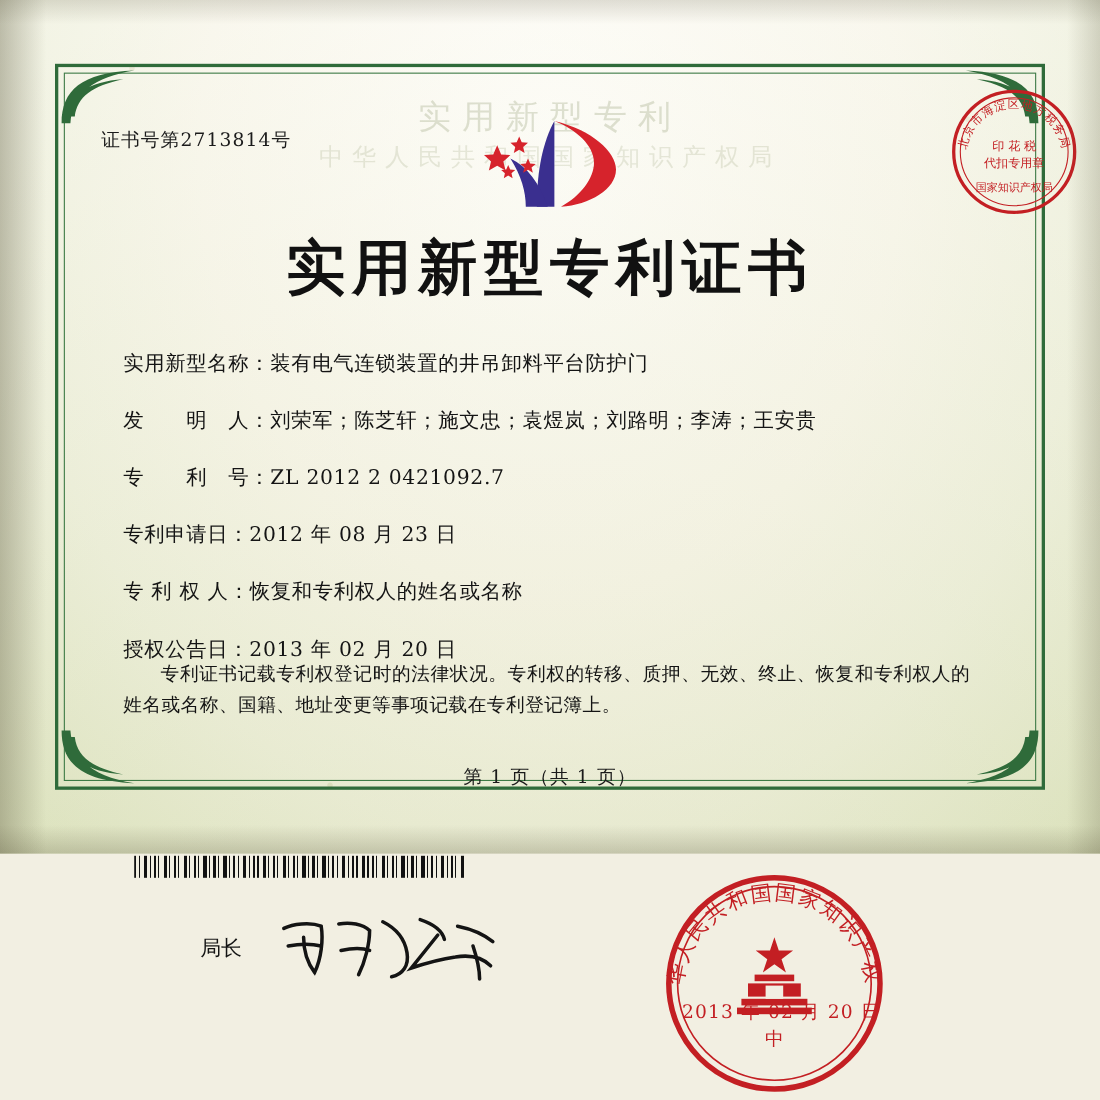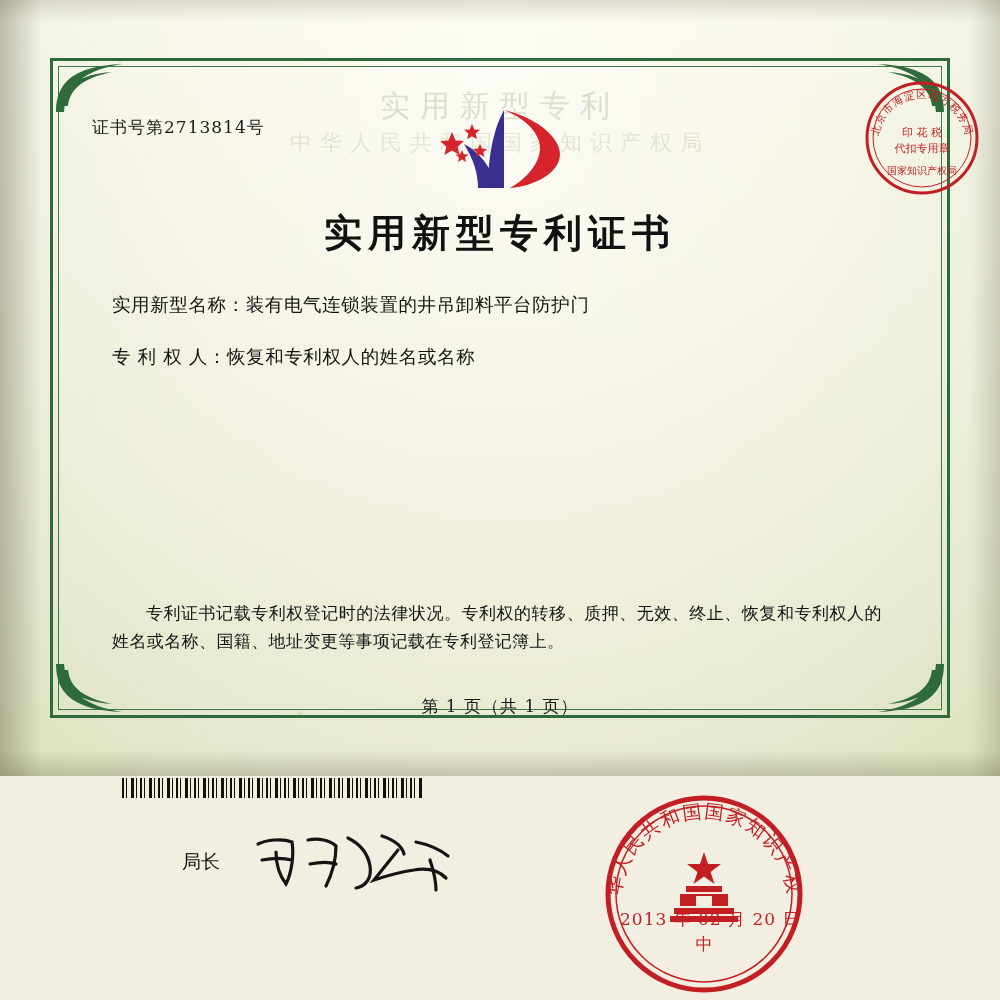--- a/index.html
+++ b/index.html
@@ -54,26 +54,26 @@
     position:absolute;left:92px;top:116px;
     font-size:17px;color:#1b1b1b;letter-spacing:1px;
   }
 
   
   .logo{position:absolute;left:418px;top:104px;width:170px;height:90px;}
   .logo svg{display:block;}
 
   .title{
     position:absolute;left:0;right:0;top:208px;text-align:center;
-    font-size:38px;font-weight:bold;letter-spacing:6px;color:#111;
+    font-size:54px;font-weight:bold;letter-spacing:6px;color:#111;
     font-family:"DejaVu Serif","Liberation Serif",serif;
   }
 
   .fields{
-    position:absolute;left:112px;top:292px;width:780px;
+    position:absolute;left:112px;top:317px;width:780px;
   }
   .field{
     font-size:18.5px;color:#141414;margin-bottom:27px;letter-spacing:.6px;
     white-space:nowrap;
   }
   .flabel{display:inline-block;}
   .fval{display:inline-block;}
 
   .body-text{
     position:absolute;left:112px;top:600px;width:770px;
@@ -173,21 +173,33 @@
     </svg>
   </div>
 
   <div class="title">实用新型专利证书</div>
 
   <div class="fields">
     <div class="field">
       <span class="flabel">实用新型名称：</span><span class="fval">装有电气连锁装置的井吊卸料平台防护门</span>
     </div>
     <div class="field">
+      <span class="flabel">发　　明　人：</span><span class="fval">刘荣军；陈芝轩；施文忠；袁煜岚；刘路明；李涛；王安贵</span>
+    </div>
+    <div class="field">
+      <span class="flabel">专　　利　号：</span><span class="fval">ZL 2012 2 0421092.7</span>
+    </div>
+    <div class="field">
+      <span class="flabel">专利申请日：</span><span class="fval">2012 年 08 月 23 日</span>
+    </div>
+    <div class="field">
       <span class="flabel">专 利 权 人：</span><span class="fval">恢复和专利权人的姓名或名称</span>
+    </div>
+    <div class="field">
+      <span class="flabel">授权公告日：</span><span class="fval">2013 年 02 月 20 日</span>
     </div>
   </div>
 
   <div class="body-text">
     <p>专利证书记载专利权登记时的法律状况。专利权的转移、质押、无效、终止、恢复和专利权人的姓名或名称、国籍、地址变更等事项记载在专利登记簿上。</p>
   </div>
 
   <div class="barcode"></div>
 
   <div class="director-row">

